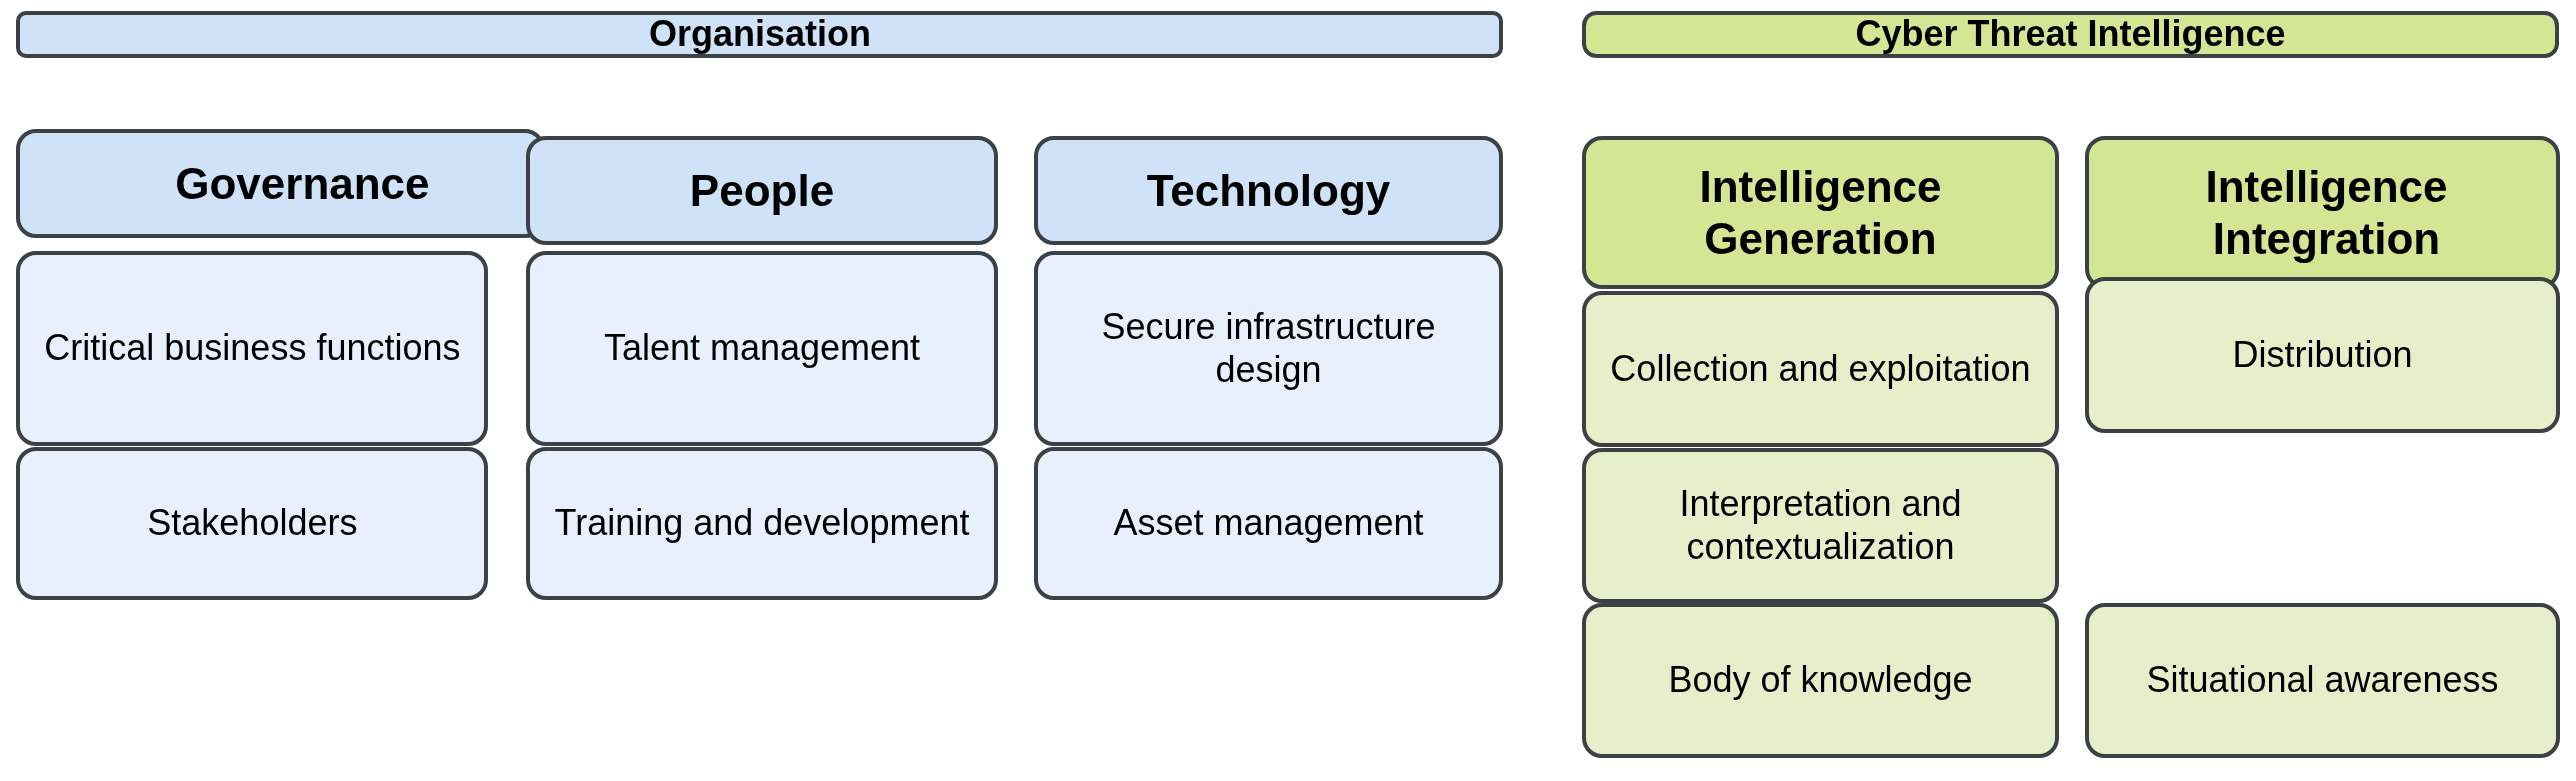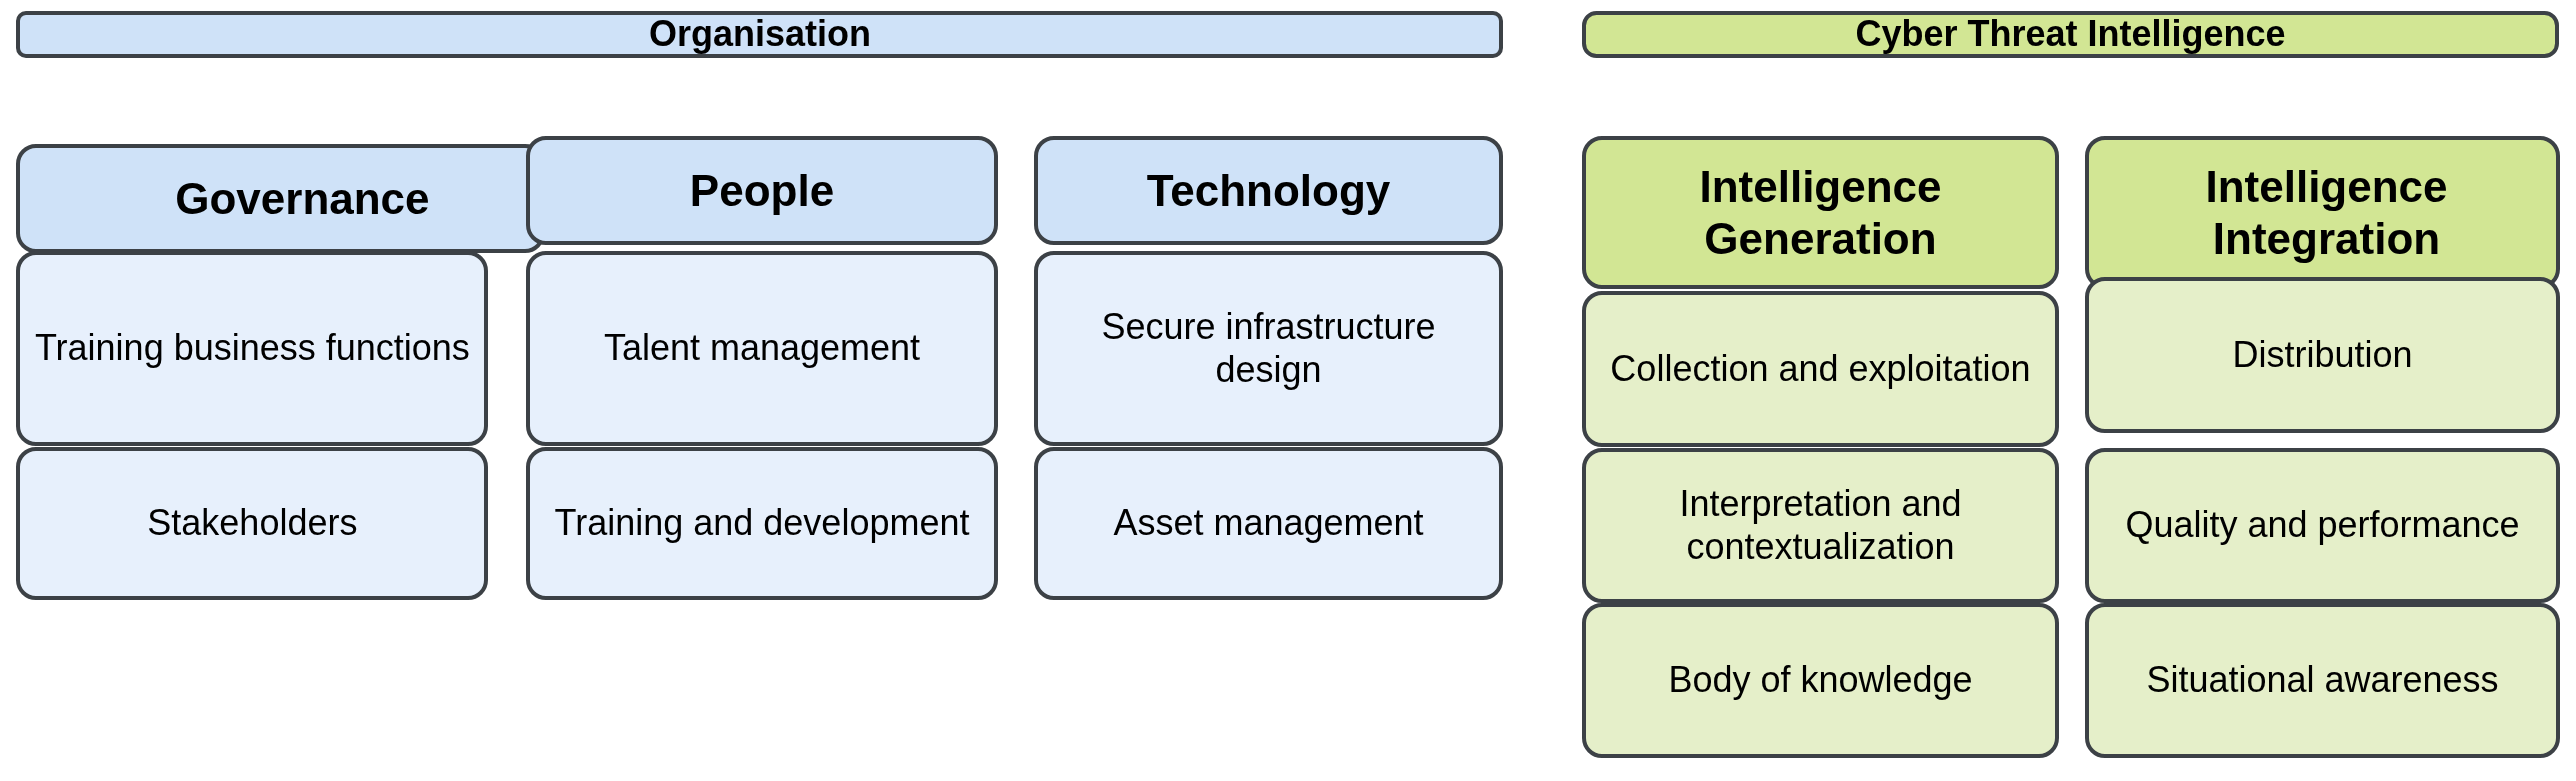--- a/index.html
+++ b/index.html
@@ -54,21 +54,21 @@
   }
   .cell-text {
     font-size: 36px;
     font-weight: normal;
   }
   .cell-text-pad { padding: 0 12.7px; }
 
   
   #org-banner   { left: 16.4px;   top: 11px;  width: 1487px; height: 47px;  border-radius: 10px; }
 
-  #gov-head     { left: 16.4px;   top: 144px; width: 529px;  height: 109px; padding-left: 43px; }
+  #gov-head     { left: 16.4px;   top: 129px; width: 529px;  height: 109px; padding-left: 43px; }
   #gov-r1       { left: 16.4px;   top: 251px; width: 472px;  height: 195px; }
   #gov-r2       { left: 16.4px;   top: 447px; width: 472px;  height: 153px; }
 
   #ppl-head     { left: 526px;  top: 136px; width: 472px;  height: 109px; }
   #ppl-r1       { left: 526px;  top: 251px; width: 472px;  height: 195px; }
   #ppl-r2       { left: 526px;  top: 447px; width: 472px;  height: 153px; }
 
   #tec-head     { left: 1034px; top: 136px; width: 469px;  height: 109px; }
   #tec-r1       { left: 1034px; top: 251px; width: 469px;  height: 195px; justify-content: flex-end; }
   #tec-r2       { left: 1034px; top: 447px; width: 469px;  height: 153px; }
@@ -92,21 +92,21 @@
 <div id="canvas">
 
   <div id="org-banner" class="box banner-blue banner-text">
     <span>Organisation</span>
   </div>
 
   <div id="gov-head" class="box head-blue col-title">
     <span>Governance</span>
   </div>
   <div id="gov-r1" class="box cell-blue cell-text cell-text-pad">
-    <span>Training business functions</span>
+    <span>Critical business functions</span>
   </div>
   <div id="gov-r2" class="box cell-blue cell-text cell-text-pad">
     <span>Stakeholders</span>
   </div>
 
   <div id="ppl-head" class="box head-blue col-title">
     <span>People</span>
   </div>
   <div id="ppl-r1" class="box cell-blue cell-text cell-text-pad">
     <span>Talent management</span>
@@ -141,21 +141,18 @@
   <div id="gen-r3" class="box cell-green cell-text cell-text-pad">
     <span>Body of knowledge</span>
   </div>
 
   <div id="int-head" class="box head-green col-title">
     <span>Intelligence Integration</span>
   </div>
   <div id="int-r1" class="box cell-green cell-text cell-text-pad">
     <span>Distribution</span>
   </div>
-  <div id="int-r2" class="box cell-green cell-text cell-text-pad">
-    <span>Quality and performance</span>
-  </div>
   <div id="int-r3" class="box cell-green cell-text cell-text-pad">
     <span>Situational awareness</span>
   </div>
 
 </div>
 
 
 </body></html>

